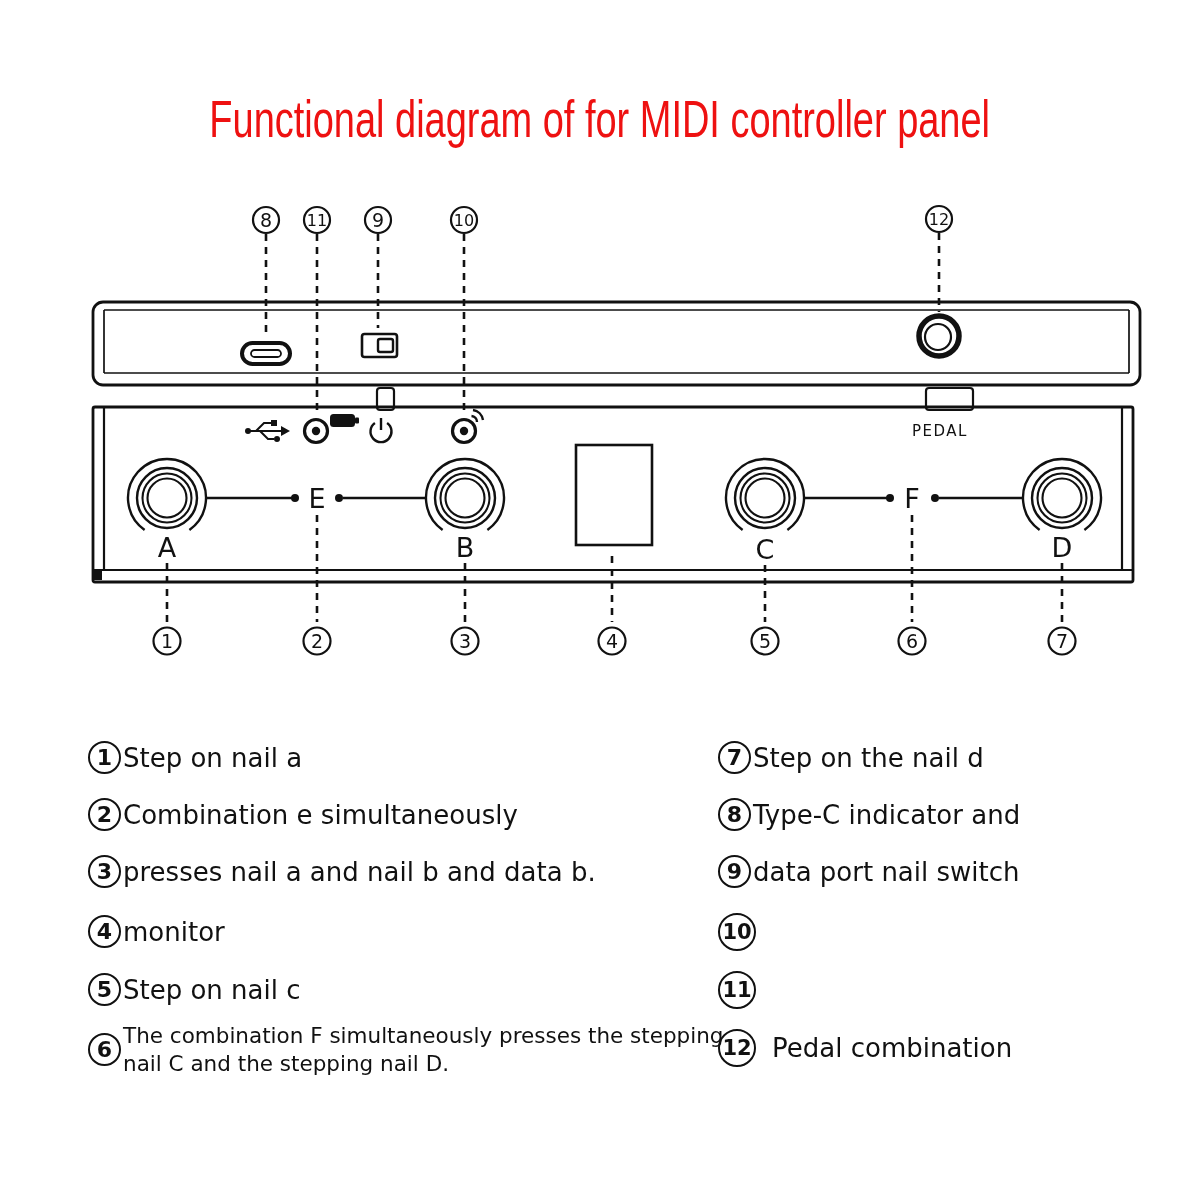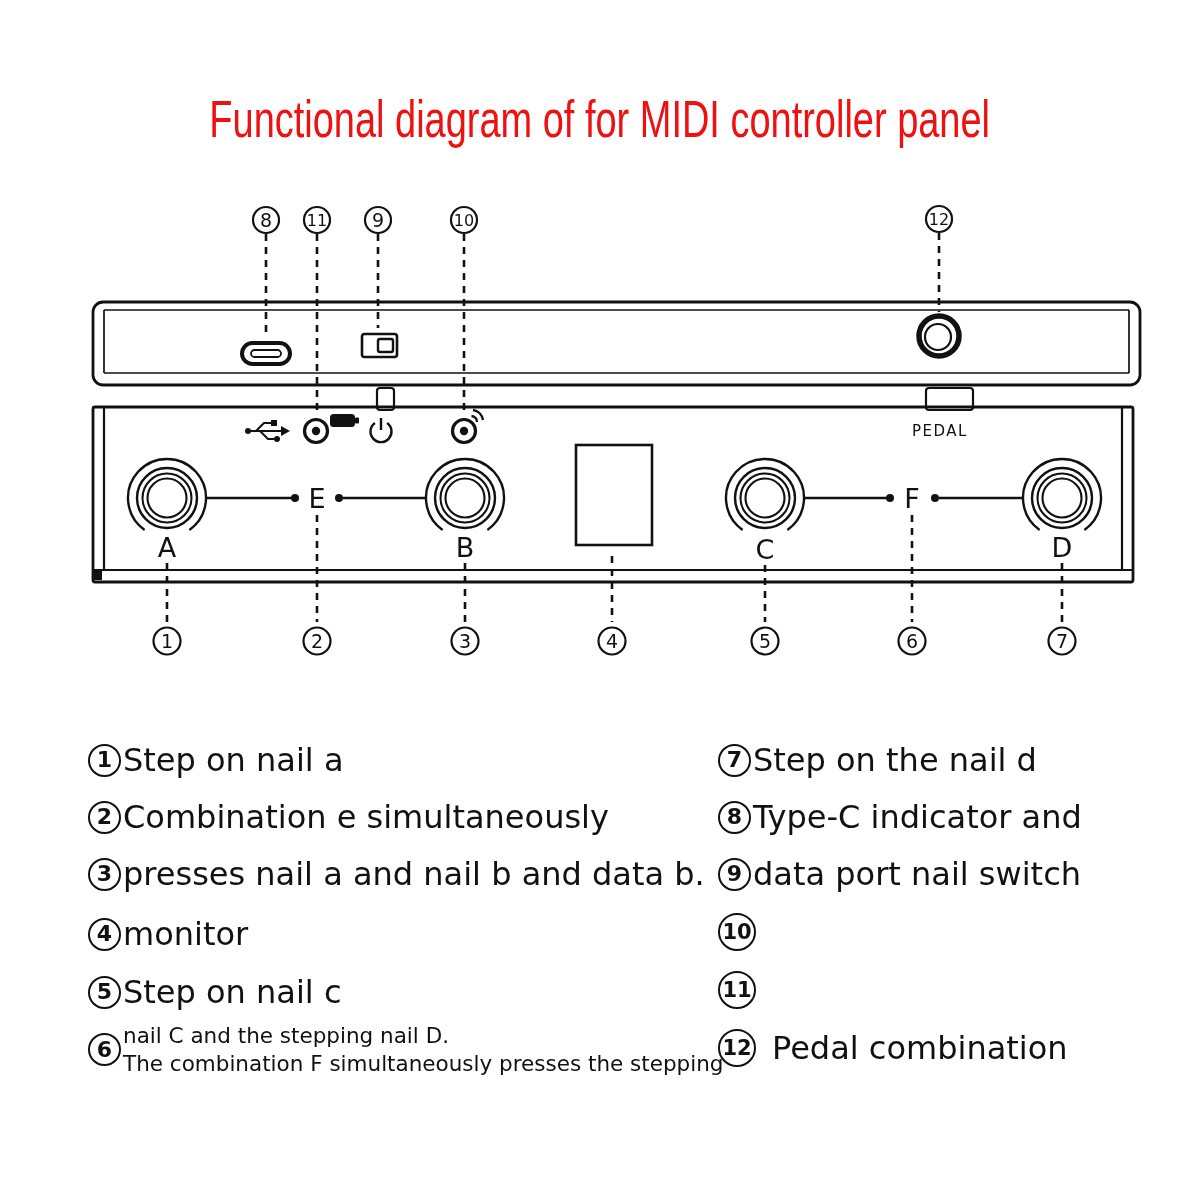--- a/index.html
+++ b/index.html
@@ -12,21 +12,21 @@
   .title .squeeze{display:inline-block;transform:scaleX(0.73);transform-origin:50% 50%;}
   
   .diagram{position:absolute;left:0;top:0;width:1200px;height:700px;}
   
   .legend-col{position:absolute;top:0;left:0;width:1200px;height:0;}
   .lrow{position:absolute;display:flex;align-items:center;}
   .lnum{flex:none;box-sizing:border-box;width:33px;height:33px;border:2.5px solid #111;
         border-radius:50%;display:flex;align-items:center;justify-content:center;
         font-size:22px;font-weight:bold;line-height:1;margin-right:2px;}
   .lnum.big{width:38px;height:38px;font-size:21px;margin-right:16px;border-width:2px;}
-  .ltext{font-size:32px;letter-spacing:0px;white-space:nowrap;}
+  .ltext{font-size:26px;letter-spacing:0px;white-space:nowrap;}
   .lsmall{font-size:21.5px;line-height:1.28;white-space:nowrap;}
   .lsmall span{display:block;}
   svg text{font-family:"DejaVu Sans",sans-serif;fill:#111;}
 </style>
 </head>
 <body>
 
 <div class="page">
 
   <div class="title"><span class="squeeze">Functional diagram of for MIDI controller panel</span></div>
@@ -217,22 +217,22 @@
       <span class="lnum">4</span>
       <span class="ltext">monitor</span>
     </div>
     <div class="lrow" style="left:88px;top:973px;">
       <span class="lnum">5</span>
       <span class="ltext">Step on nail c</span>
     </div>
     <div class="lrow" style="left:88px;top:1022px;">
       <span class="lnum">6</span>
       <span class="lsmall">
+        <span>The combination F simultaneously presses the stepping</span>
         <span>nail C and the stepping nail D.</span>
-        <span>The combination F simultaneously presses the stepping</span>
       </span>
     </div>
   </div>
 
   <div class="legend-col">
     <div class="lrow" style="left:718px;top:741px;">
       <span class="lnum">7</span>
       <span class="ltext">Step on the nail d</span>
     </div>
     <div class="lrow" style="left:718px;top:798px;">

